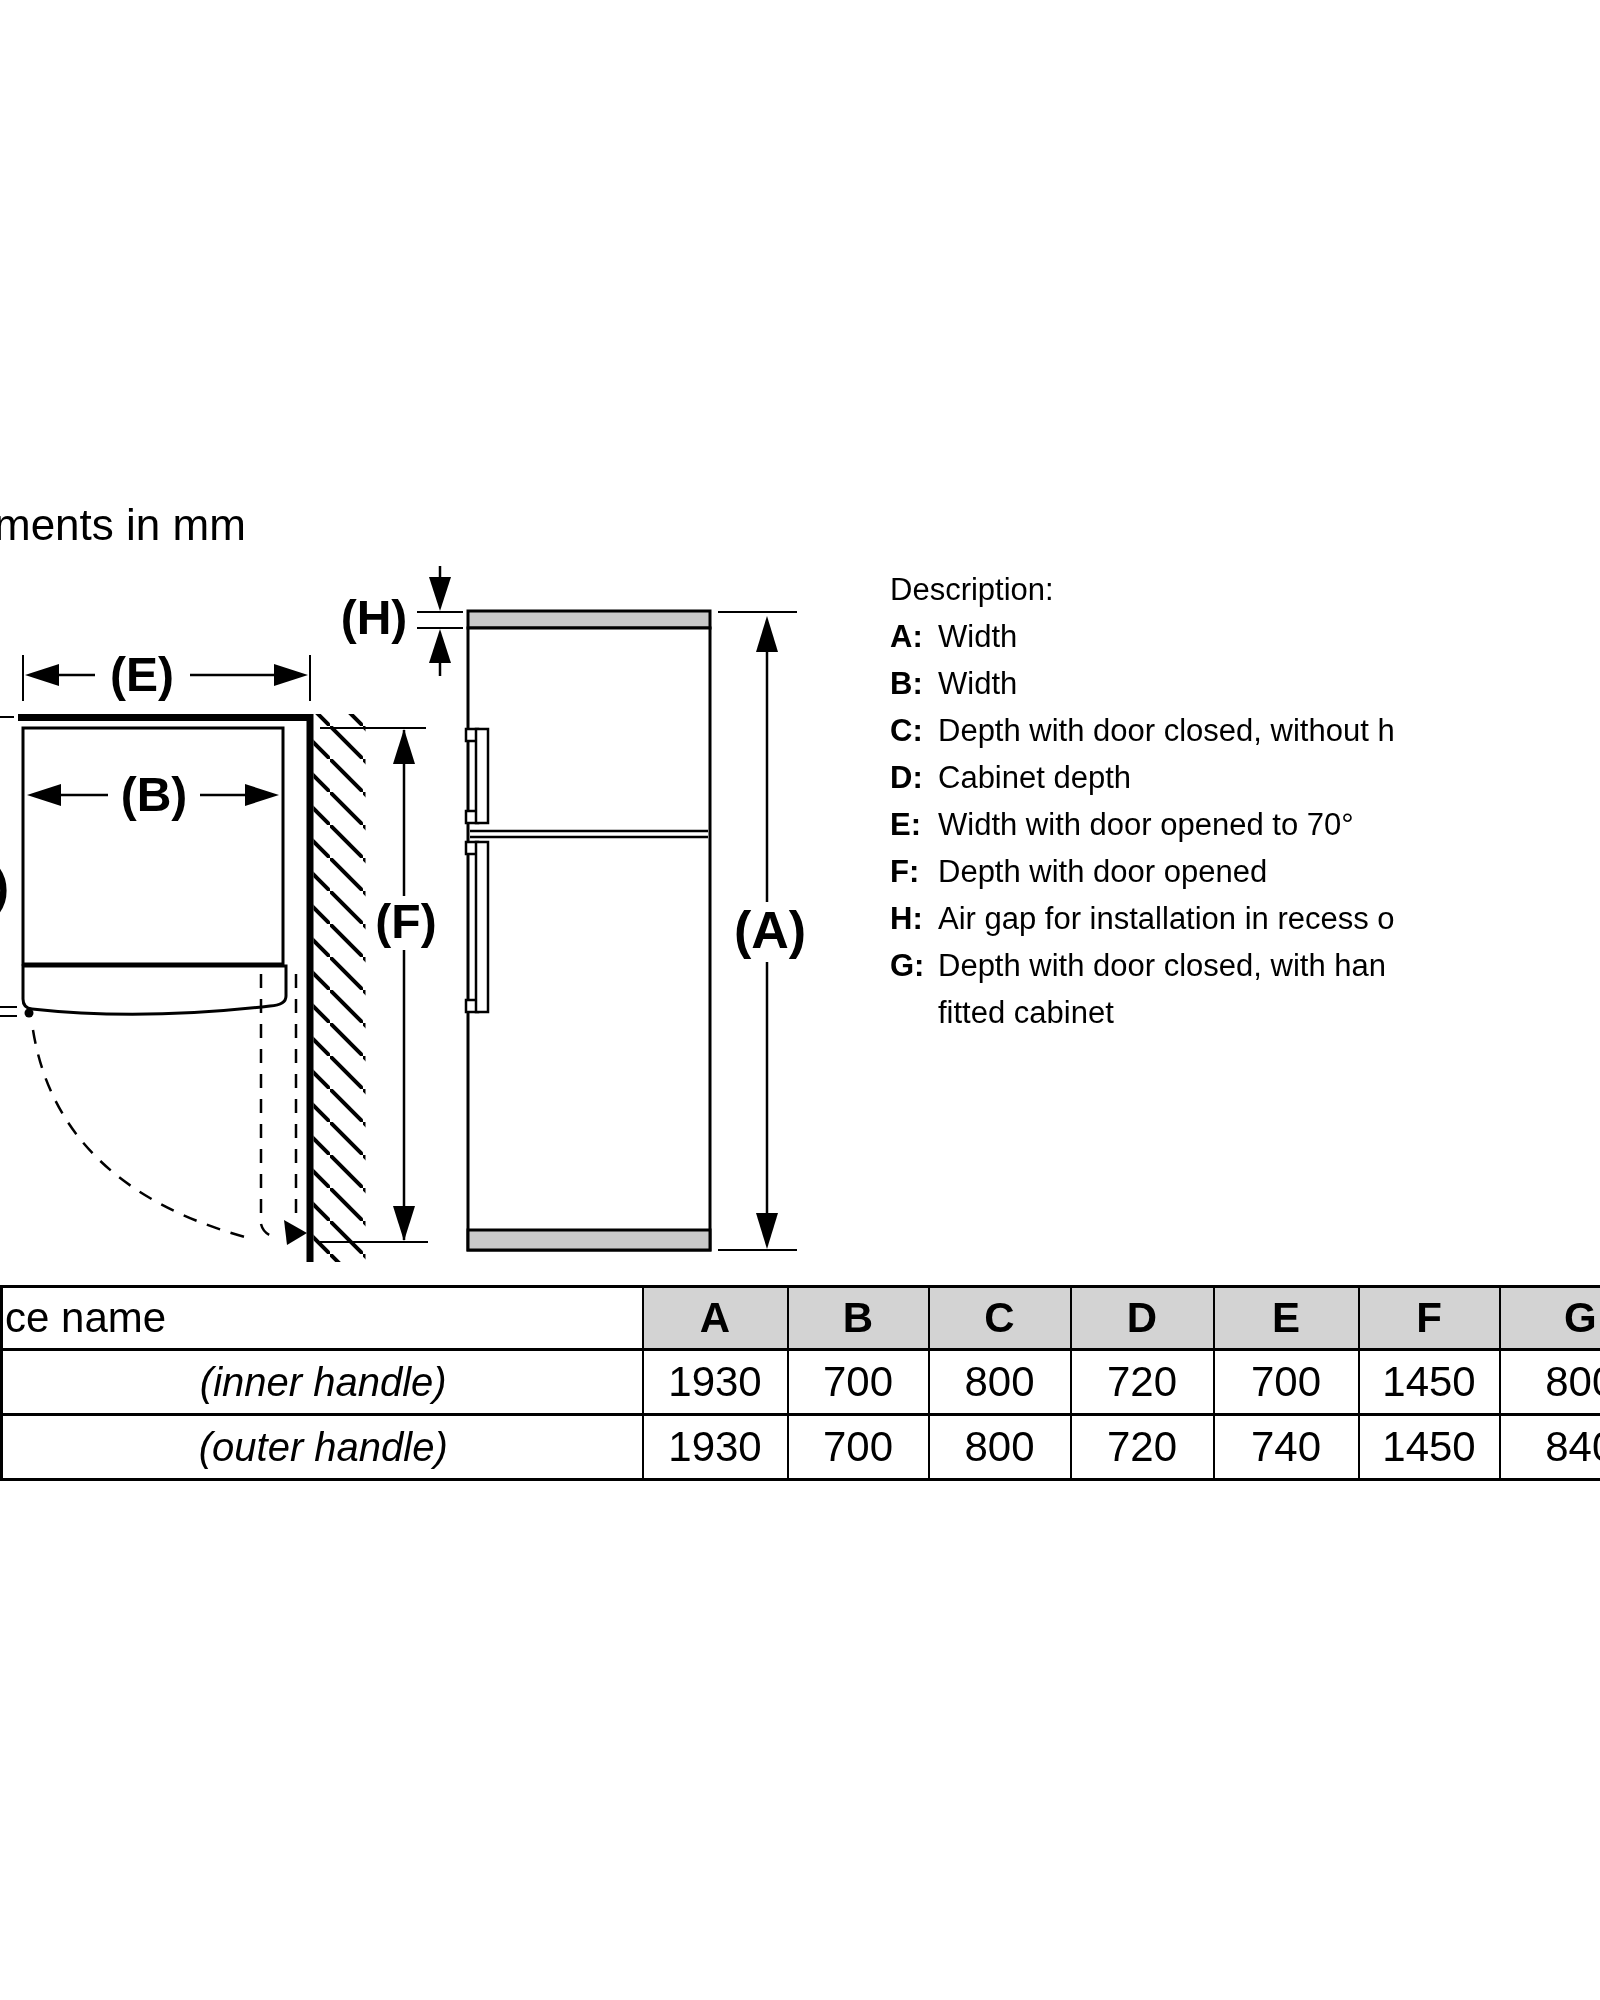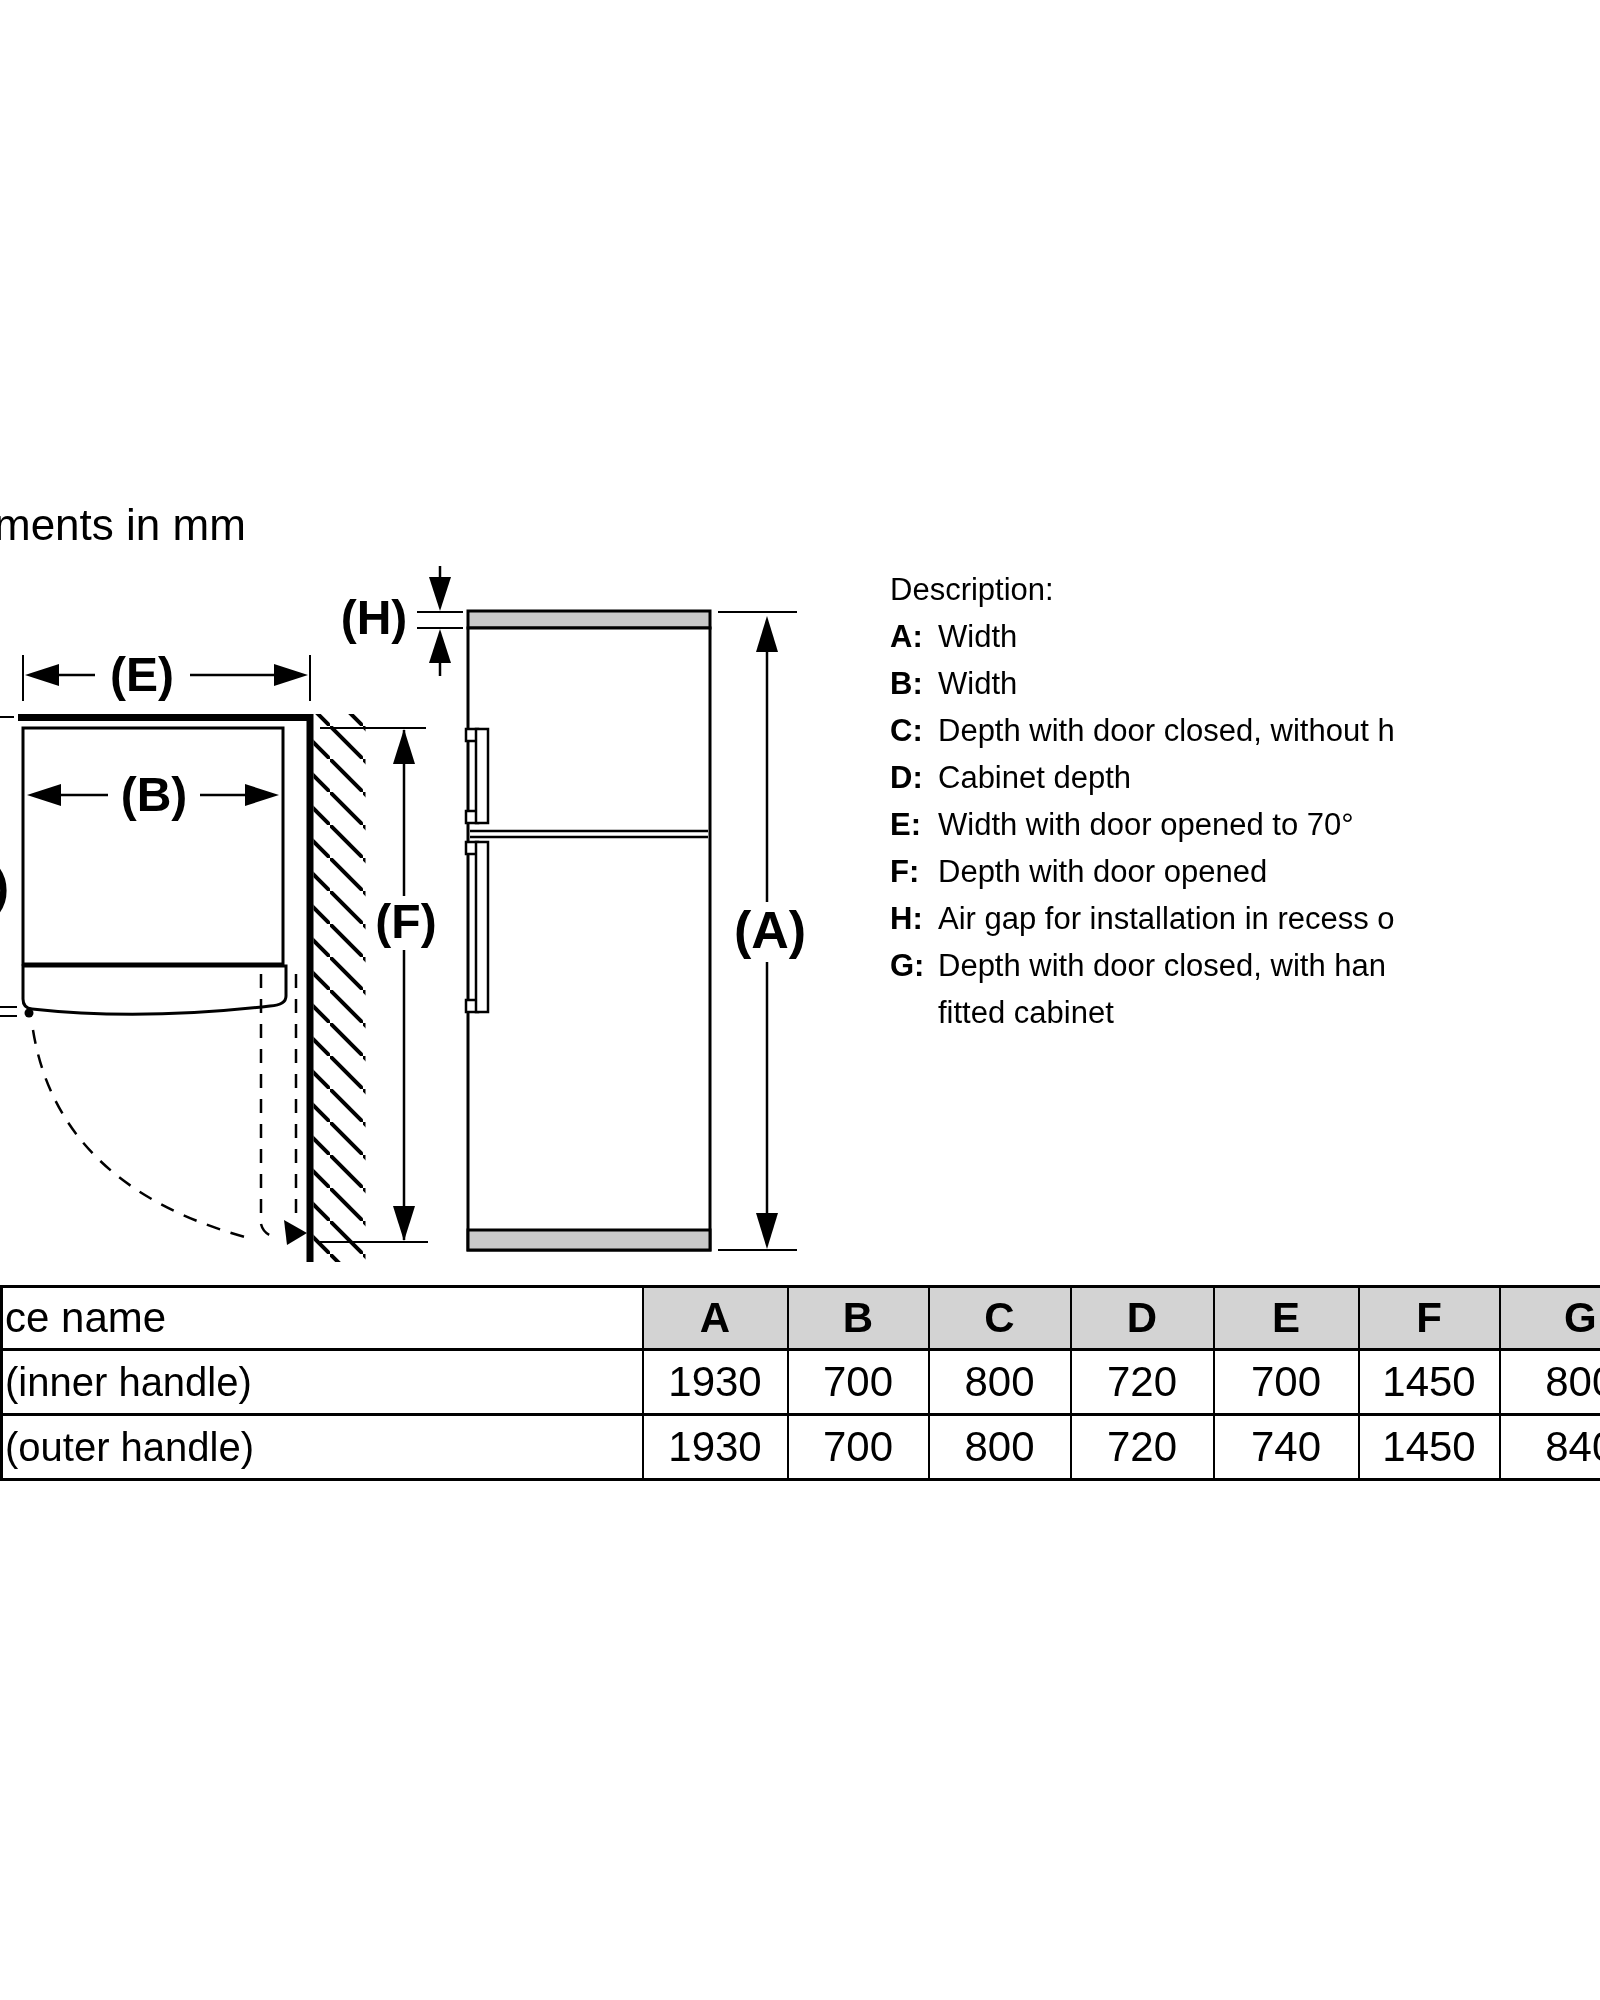--- a/index.html
+++ b/index.html
@@ -47,21 +47,21 @@
   table.dims thead th{
     background:#d3d3d3;
     font-weight:bold;
     height:60px;
     border-bottom:3px solid #000;
   }
   table.dims thead th.name{
     background:#ffffff;font-weight:normal;text-align:left;padding-left:2px;
   }
   table.dims td{height:62px;background:#fff;}
-  table.dims td.name{text-align:left;padding-left:2px;font-size:40px;}
+  table.dims td.name{text-align:center;padding-left:2px;font-size:40px;font-style:italic;}
   table.dims tbody tr{border-bottom:3px solid #000;}
 </style>
 </head>
 <body>
 
 <div id="canvas">
 
   <div class="title">ments in mm</div>
 
   <svg class="diagram" width="830" height="720" viewBox="0 550 830 720" font-family="Liberation Sans, sans-serif">

